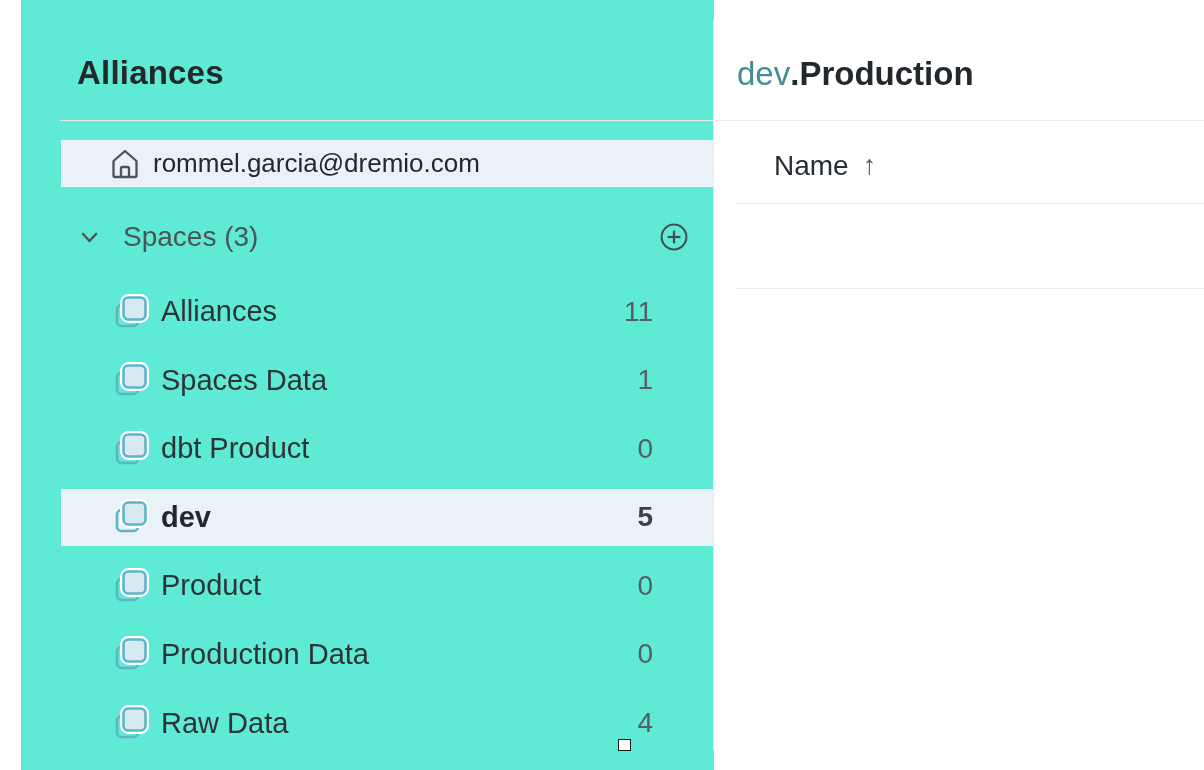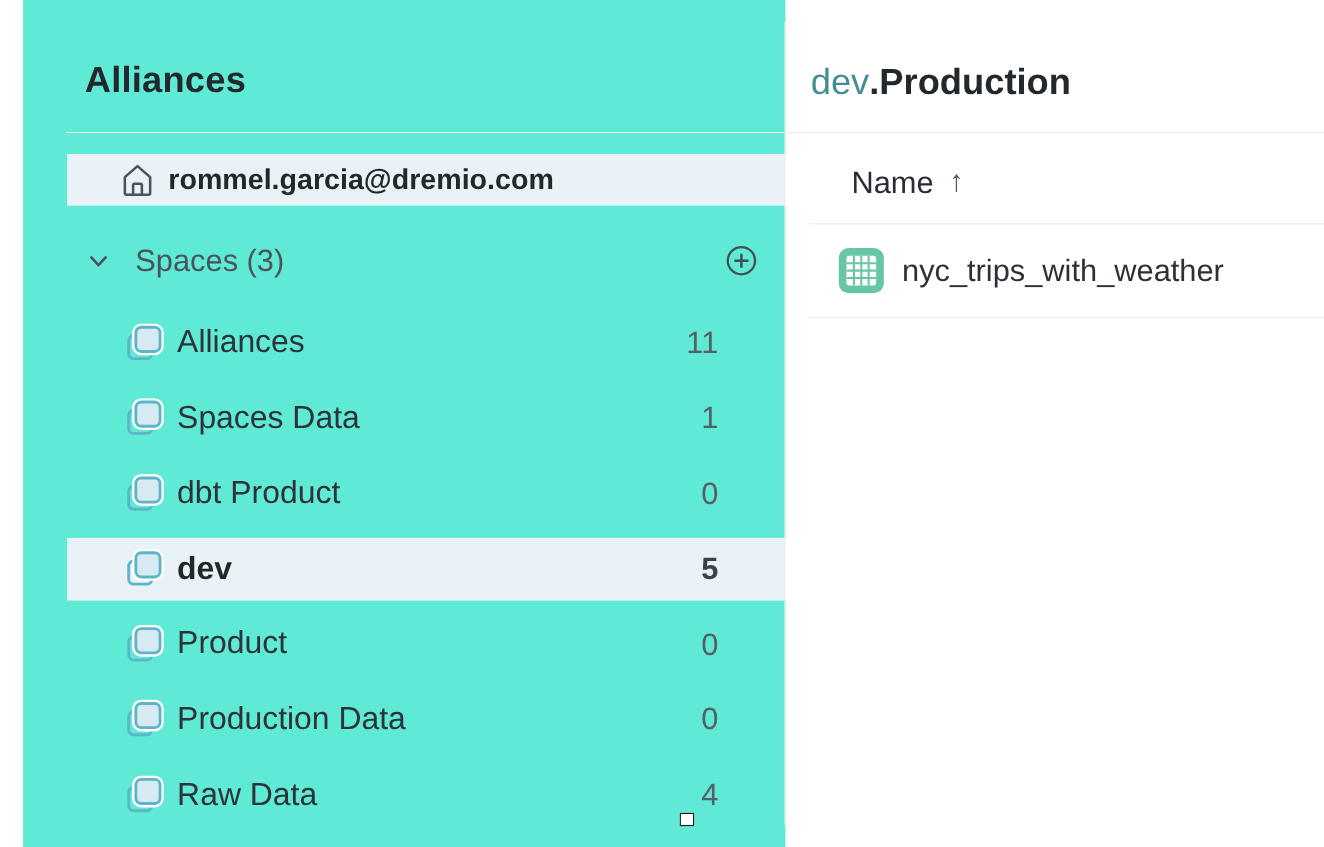--- a/index.html
+++ b/index.html
@@ -7,21 +7,21 @@
   body { font-family: "Liberation Sans", "DejaVu Sans", sans-serif; color: #23282d; position: relative; }
 
   
   .left-panel { position: absolute; left: 0; top: 0; width: 713px; height: 770px; background: #5eead4; margin-left: 21px; }
   .panel-title { position: absolute; left: 56px; top: 54px; font-size: 33px; font-weight: 700; color: #23282d; letter-spacing: 0.2px; }
   .divider-left { position: absolute; left: 39px; top: 120px; width: 674px; height: 1px; background: #ececee; }
 
   .home-row { position: absolute; left: 40px; top: 140px; width: 673px; height: 47px;
               background: #e9f3f7; display: flex; align-items: center; padding-left: 48px; cursor: pointer; }
   .home-row .icon-home { flex: 0 0 auto; }
-  .home-email { margin-left: 12px; font-size: 26px; font-weight: 700; color: #23282d; }
+  .home-email { margin-left: 12px; font-size: 26px; font-weight: 400; color: #23282d; }
 
   .spaces-header { position: absolute; left: 0; top: 222px; width: 713px; height: 30px; display: flex; align-items: center; }
   .chev { position: absolute; left: 58px; top: 5px; cursor: pointer; }
   .spaces-label { position: absolute; left: 102px; top: 0; font-size: 28px; color: #4c535b; line-height: 30px; white-space: nowrap; }
   .add-space { position: absolute; left: 638px; top: 0; width: 30px; height: 30px; cursor: pointer; }
 
   .space-list { position: absolute; left: 0; top: 283px; width: 713px; display: flex; flex-direction: column; row-gap: 11.6px; }
   .space-item { margin-left: 40px; width: 673px; height: 57px; display: flex; align-items: center;
                 padding-left: 52px; padding-right: 81px; cursor: pointer; }
   .space-item.selected { background: #e9f3f7; }
@@ -170,34 +170,17 @@
 
   <div class="divider-r-top"></div>
 
   <div class="col-header">
     <span class="col-label">Name</span>
     <span class="sort-arrow">↑</span>
   </div>
 
   <div class="divider-row-a"></div>
 
-  <div class="dataset-row">
-    <span class="dicon">
-      <svg width="42" height="42" viewBox="0 0 42 42">
-        <rect x="0.5" y="0.5" width="41" height="41" rx="9" fill="#68c7a3"></rect>
-        <rect x="7.5" y="7.5" width="27" height="27" rx="2.5" fill="#ffffff"></rect>
-        <g stroke="#68c7a3" stroke-width="1.9">
-          <line x1="14.3" y1="7.5" x2="14.3" y2="34.5"></line>
-          <line x1="21" y1="7.5" x2="21" y2="34.5"></line>
-          <line x1="27.7" y1="7.5" x2="27.7" y2="34.5"></line>
-          <line x1="7.5" y1="14.3" x2="34.5" y2="14.3"></line>
-          <line x1="7.5" y1="21" x2="34.5" y2="21"></line>
-          <line x1="7.5" y1="27.7" x2="34.5" y2="27.7"></line>
-        </g>
-      </svg>
-    </span>
-    <span class="dataset-name">nyc_trips_with_weather</span>
-  </div>
 
   <div class="divider-row-b"></div>
 </div>
 
 <div class="stray-square"></div>
 
 </body></html>

